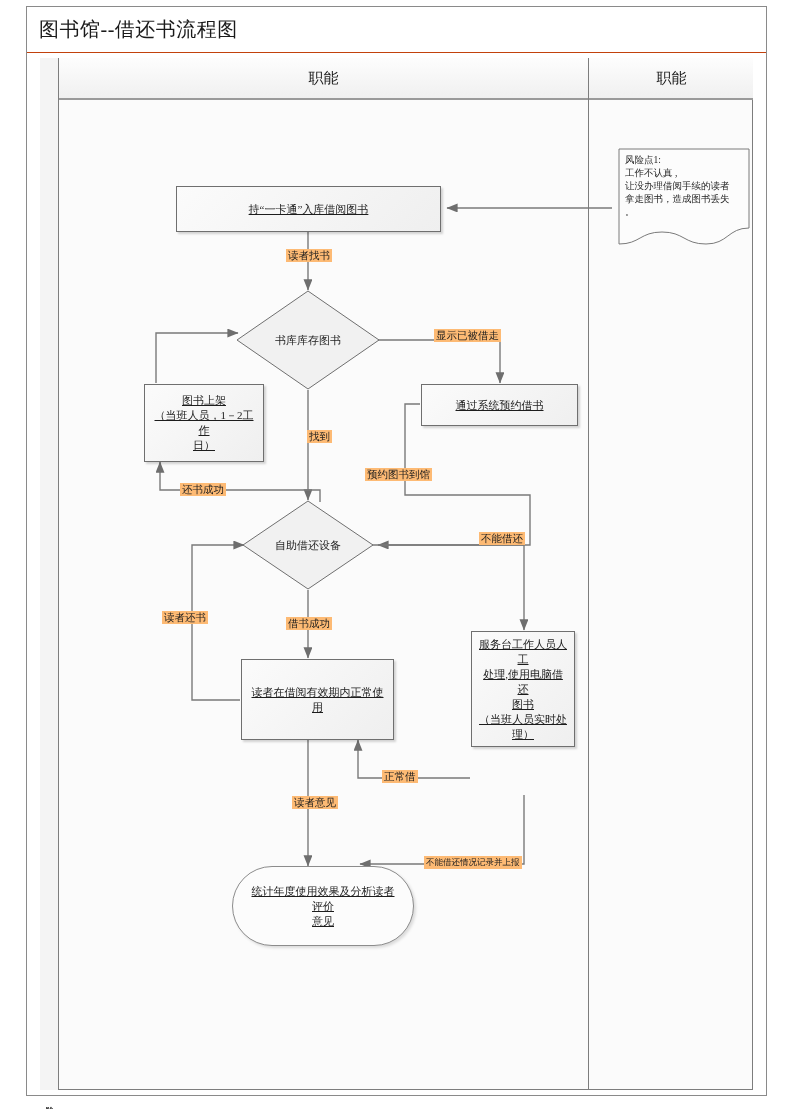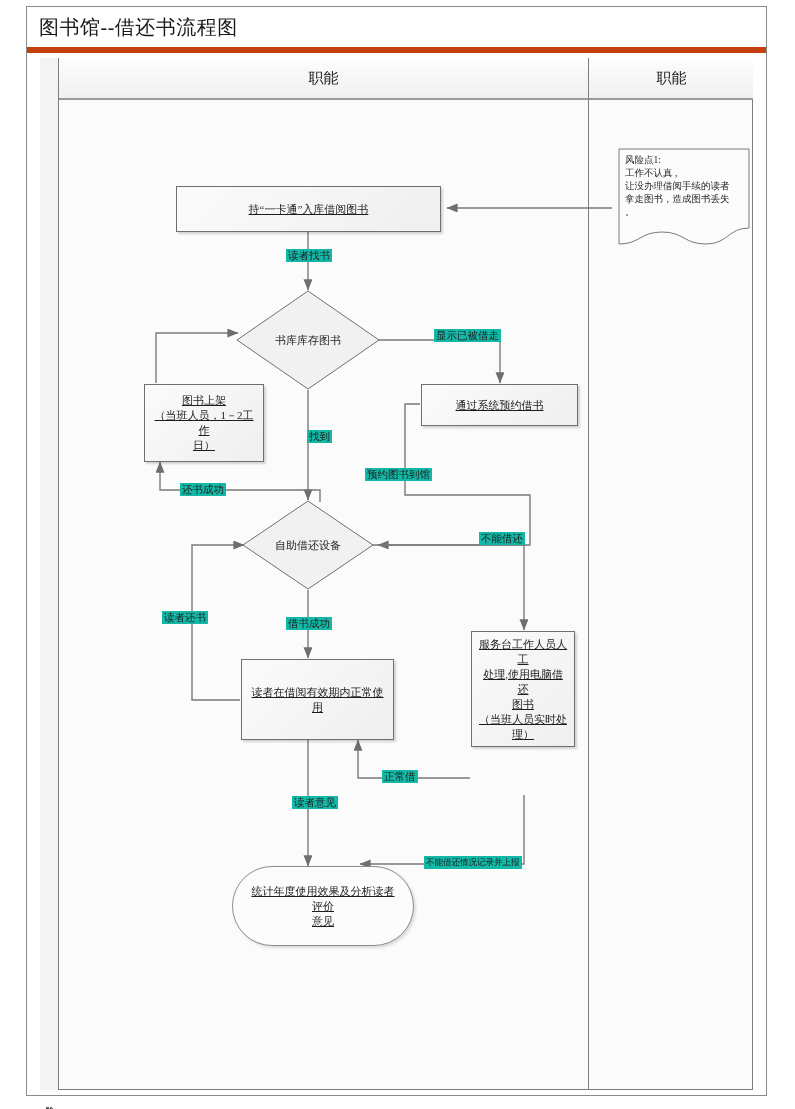--- a/index.html
+++ b/index.html
@@ -27,21 +27,21 @@
     box-sizing: border-box;
     background: #ffffff;
   }
   .title-bar {
     position: absolute;
     left: 27px;
     top: 7px;
     width: 739px;
     height: 46px;
     box-sizing: border-box;
-    border-bottom: 6px solid #c2410c;
+    border-bottom: 1px solid #c2410c;
     background: #ffffff;
     display: flex;
     align-items: center;
   }
   .title-text {
     font-size: 20px;
     color: #1a1a1a;
     padding-left: 12px;
     letter-spacing: 0.5px;
   }
@@ -176,21 +176,21 @@
     color: #1d1d1d;
     text-align: left;
     letter-spacing: 0px;
   }
 
   
   .elabel {
     position: absolute;
     font-size: 10.5px;
     color: #1d1d1d;
-    background: #14b8a6;
+    background: #fdba74;
     white-space: nowrap;
     padding: 0 2px;
     line-height: 13px;
   }
   .elabel.tiny { font-size: 8.5px; }
 </style>
 </head>
 <body>
 
 <div id="page">

